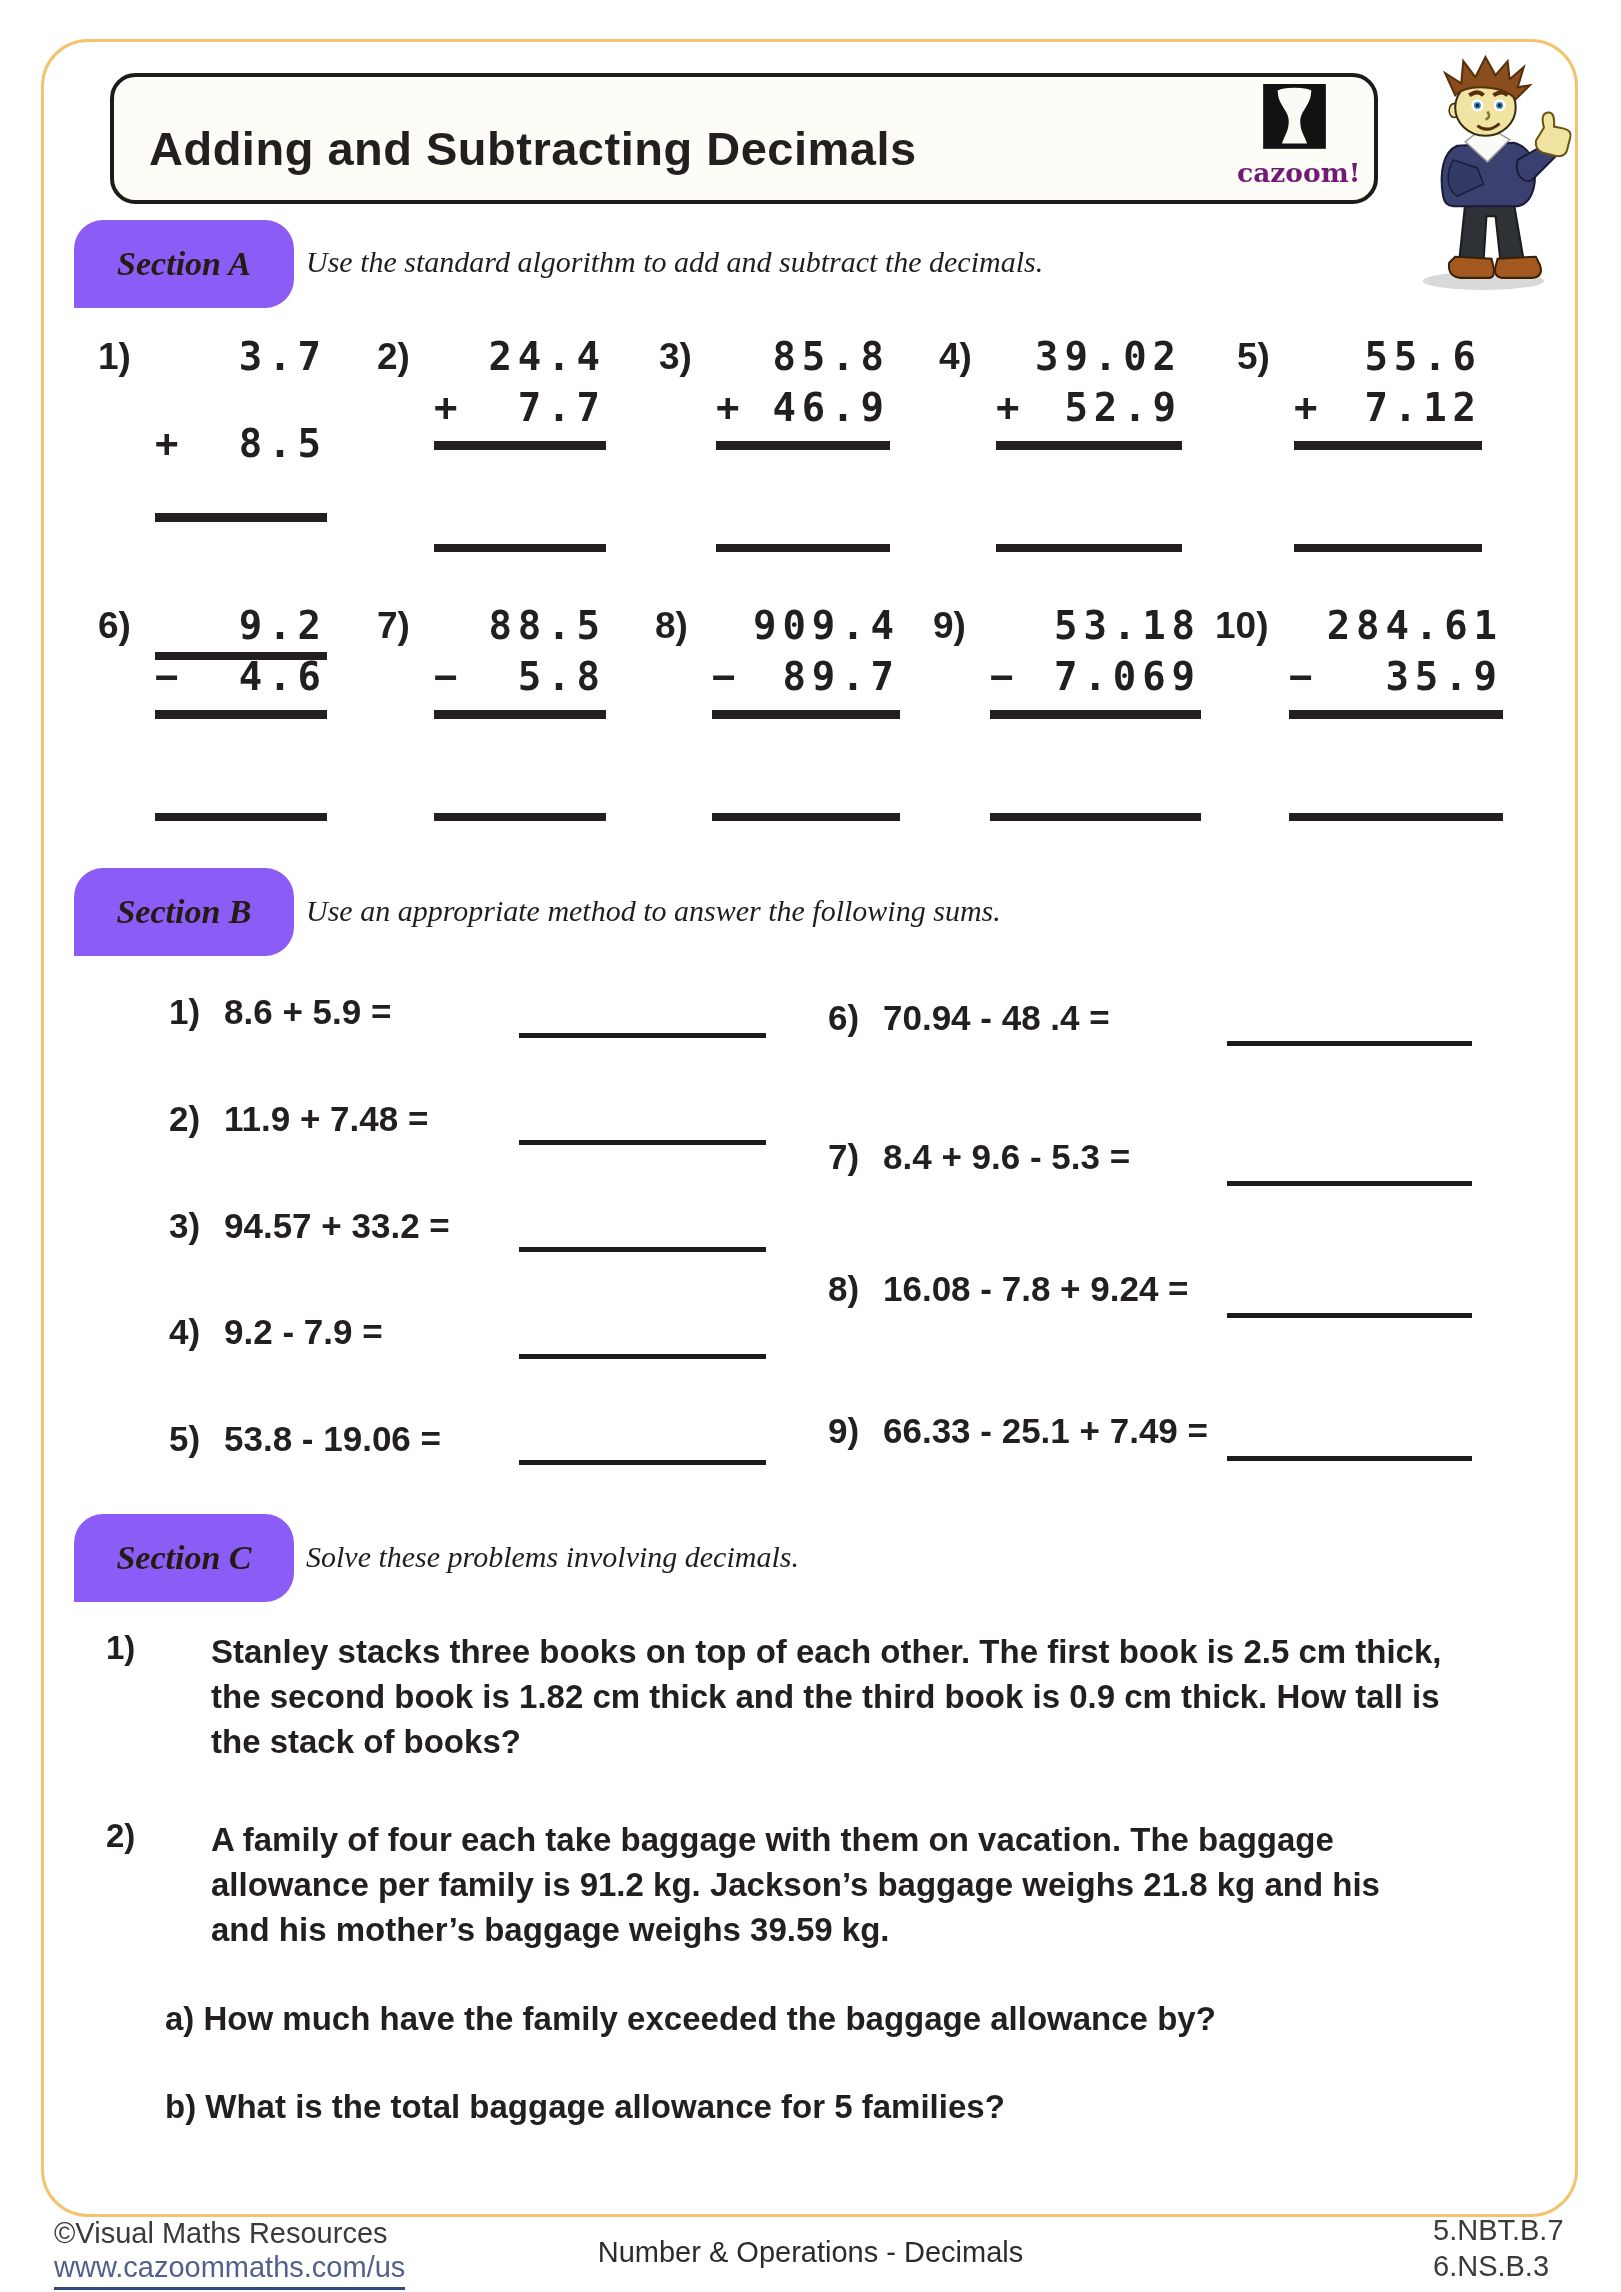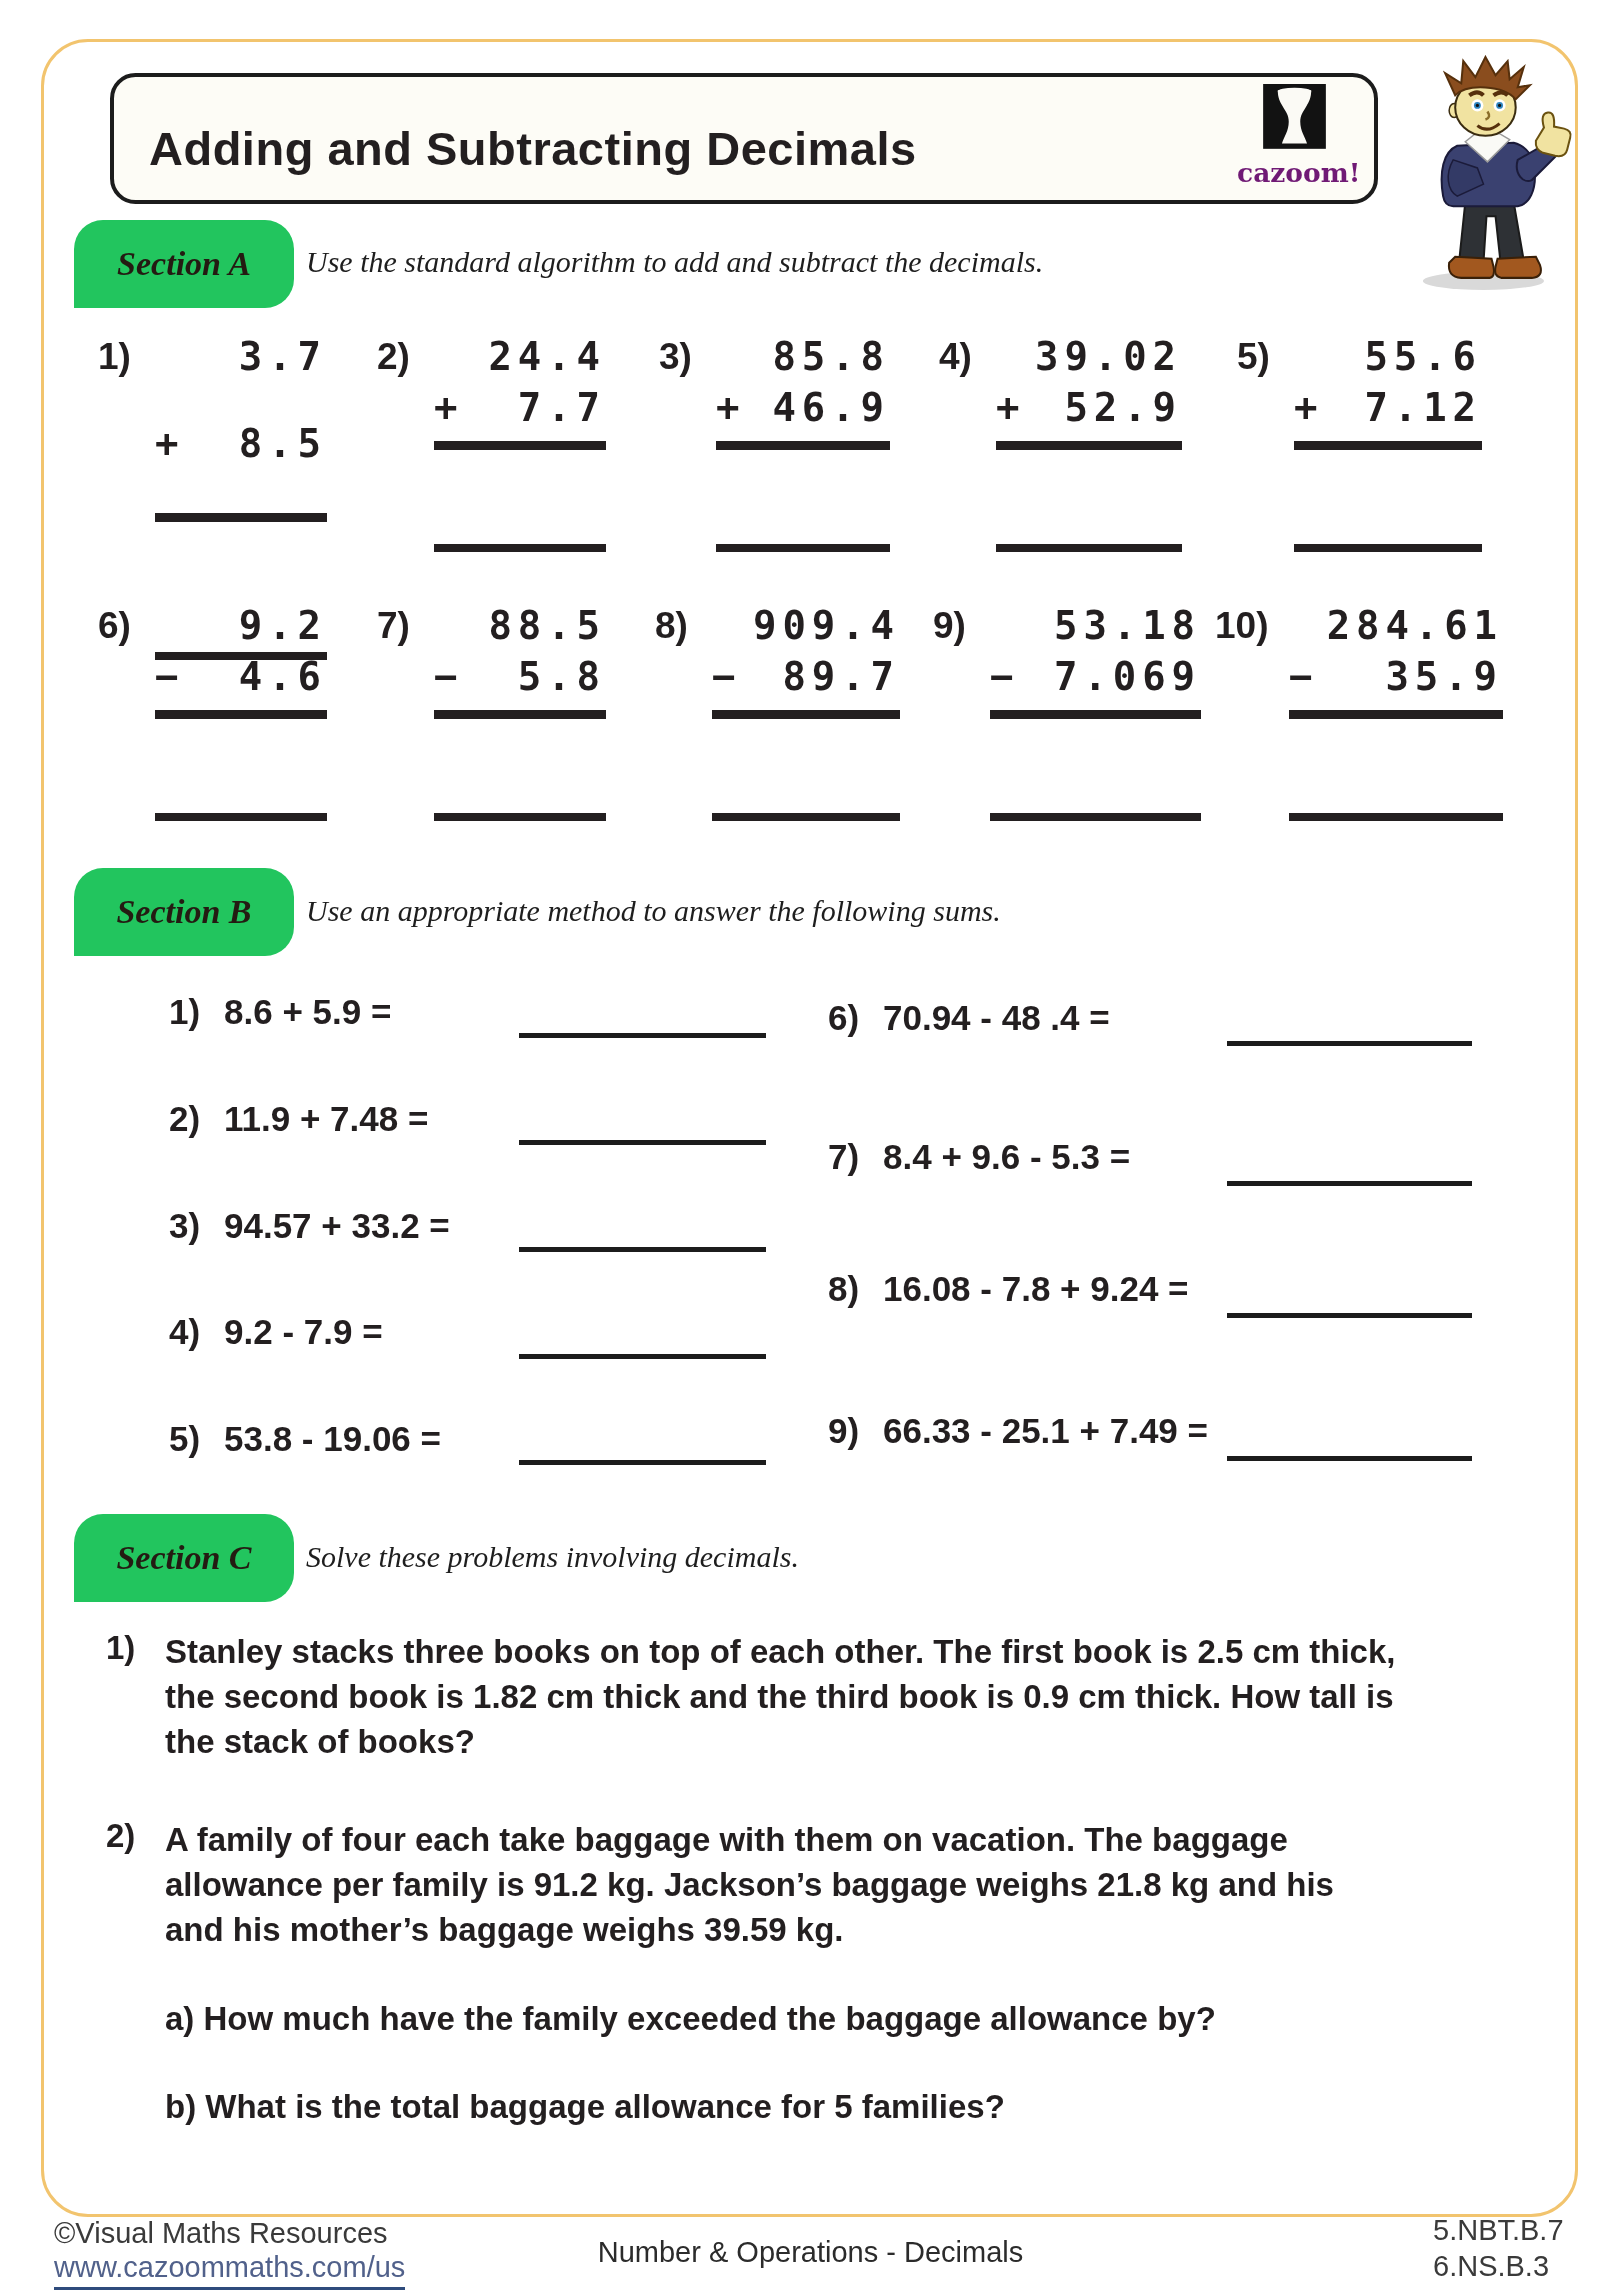--- a/index.html
+++ b/index.html
@@ -11,21 +11,21 @@
   #outer-frame{left:41px;top:39px;width:1531px;height:2172px;border:3.9px solid #F2C46E;border-radius:47px;}
 
   
   #title-box{left:110px;top:73px;width:1260px;height:123px;border:4.9px solid #1C1C1C;border-radius:25.5px;
              background:#FDFCF6;display:flex;align-items:center;}
   #page-title{font-size:47px;font-weight:bold;padding-left:35px;letter-spacing:0.5px;margin-top:20px;}
   #logo{left:1237px;top:84px;width:114px;text-align:center;}
   #brand{font-family:"DejaVu Serif",serif;font-weight:bold;font-size:26.5px;margin-top:0px;color:#701a75;}
 
   
-  .pill{left:74px;width:220px;height:88px;background:#22c55e;border-radius:29px 29px 29px 0;
+  .pill{left:74px;width:220px;height:88px;background:#8b5cf6;border-radius:29px 29px 29px 0;
         display:flex;align-items:center;justify-content:center;
         font-family:"Liberation Serif",serif;font-style:italic;font-weight:bold;font-size:34px;color:#241B12;}
   #pill-a{top:220px;} #pill-b{top:868px;text-align:center;} #pill-c{top:1514px;}
   .instruction{font-family:"Liberation Serif",serif;font-style:italic;font-size:30px;color:#1E1E1E;}
   #instr-a{left:306px;top:245px;} #instr-b{left:306px;top:894px;} #instr-c{left:306px;top:1540px;}
 
   
   .a-block{position:absolute;display:flex;}
   .a-num{font-size:37px;font-weight:bold;line-height:51px;}
   .a-col{display:flex;flex-direction:column;font-family:"DejaVu Sans Mono",monospace;
@@ -35,21 +35,21 @@
   .a-bar{height:8.8px;background:#231F20;margin-top:7.8px;}
   .a-ans{margin-top:94px;}
 
   
   .b-item{position:absolute;font-size:35px;font-weight:bold;display:flex;white-space:nowrap;}
   .b-num{width:55px;}
   .b-line{position:absolute;height:4.9px;background:#1C1C1C;}
 
   
   .c-label{position:absolute;font-size:33px;font-weight:bold;}
-  .c-lines{position:absolute;font-size:33px;font-weight:bold;width:1382px;}
+  .c-lines{position:absolute;font-size:33px;font-weight:bold;width:1382px;margin-left:46px;}
   .c-lines div{line-height:45px;}
   .c-sub{position:absolute;font-size:33px;font-weight:bold;}
 
   
   #footer-copy{left:54px;top:2217px;font-size:29px;color:#3A3A3A;}
   #footer-url{left:54px;top:2251px;font-size:29px;color:#51618B;border-bottom:3.9px solid #2F4B7C;
               padding-bottom:2.9px;display:inline-block;}
   #footer-center{left:0;top:2236px;width:1621px;text-align:center;font-size:29px;color:#2B2B2B;}
   #footer-std{left:1433px;top:2212px;font-size:29px;color:#3A3A3A;line-height:36px;}
 </style>

